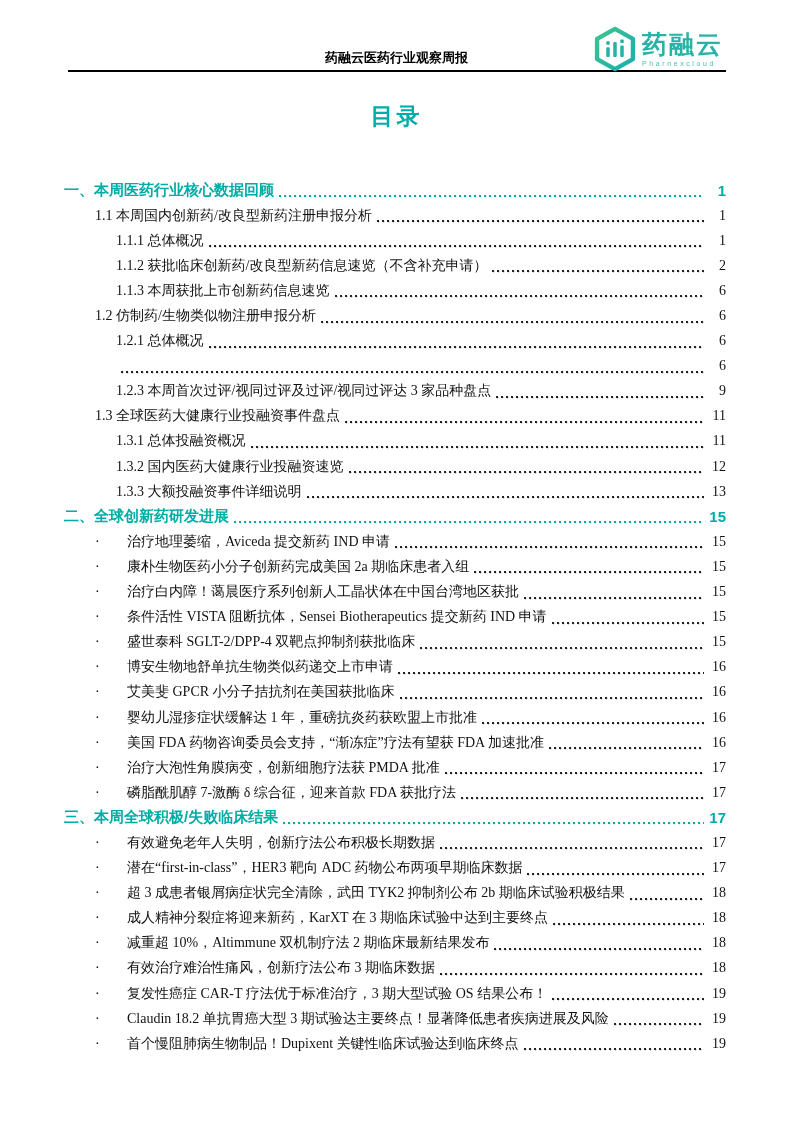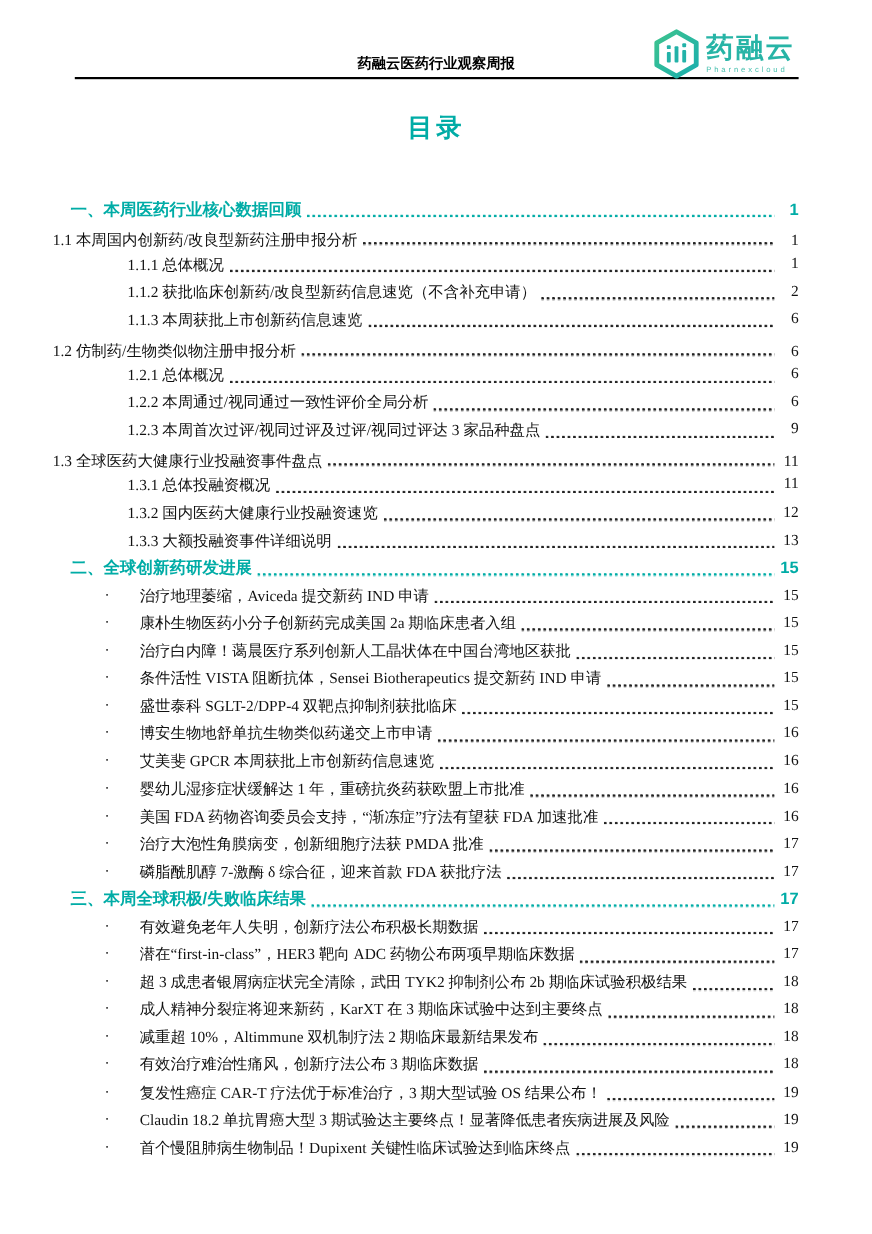--- a/index.html
+++ b/index.html
@@ -54,21 +54,21 @@
     background-size:5px 3px;background-repeat:repeat-x;
     color:#222;
   }
   .row .num{flex:0 0 auto;min-width:18px;text-align:right;}
   .row.h1{
     font-family:"Liberation Sans","DejaVu Sans",sans-serif;
     font-weight:700;font-size:15px;color:var(--accent);
   }
   .row.h1 .leader{color:var(--accent);}
   .row.h1{padding-left:64px;}
-  .row.l1{padding-left:48px;align-items:flex-end;}
+  .row.l1{padding-left:95px;}
   .row.l2{padding-left:116px;}
   .row.bullet{padding-left:95px;}
   .row.bullet .dot{flex:0 0 32px;width:32px;font-size:14px;color:#111;}
   
   .logo-icon{display:block;}
 </style>
 </head>
 <body style="--accent: #00aca6;">
 
 <div class="header-title">药融云医药行业观察周报</div>
@@ -137,21 +137,20 @@
     <span class="num">6</span>
   </div>
     <div class="row l2">
 
     <span class="label">1.2.1 总体概况</span>
     <span class="leader"></span>
     <span class="num">6</span>
   </div>
     <div class="row l2">
 
-    <span class="label">1.2.2 本周通过/视同通过一致性评价全局分析</span>
     <span class="leader"></span>
     <span class="num">6</span>
   </div>
     <div class="row l2">
 
     <span class="label">1.2.3 本周首次过评/视同过评及过评/视同过评达 3 家品种盘点</span>
     <span class="leader"></span>
     <span class="num">9</span>
   </div>
     <div class="row l1">
@@ -215,21 +214,21 @@
     <span class="num">15</span>
   </div>
     <div class="row bullet">
     <span class="dot">·</span>
     <span class="label">博安生物地舒单抗生物类似药递交上市申请</span>
     <span class="leader"></span>
     <span class="num">16</span>
   </div>
     <div class="row bullet">
     <span class="dot">·</span>
-    <span class="label">艾美斐 GPCR 本周获批上市创新药信息速览</span>
+    <span class="label">艾美斐 GPCR 小分子拮抗剂在美国获批临床</span>
     <span class="leader"></span>
     <span class="num">16</span>
   </div>
     <div class="row bullet">
     <span class="dot">·</span>
     <span class="label">婴幼儿湿疹症状缓解达 1 年，重磅抗炎药获欧盟上市批准</span>
     <span class="leader"></span>
     <span class="num">16</span>
   </div>
     <div class="row bullet">

